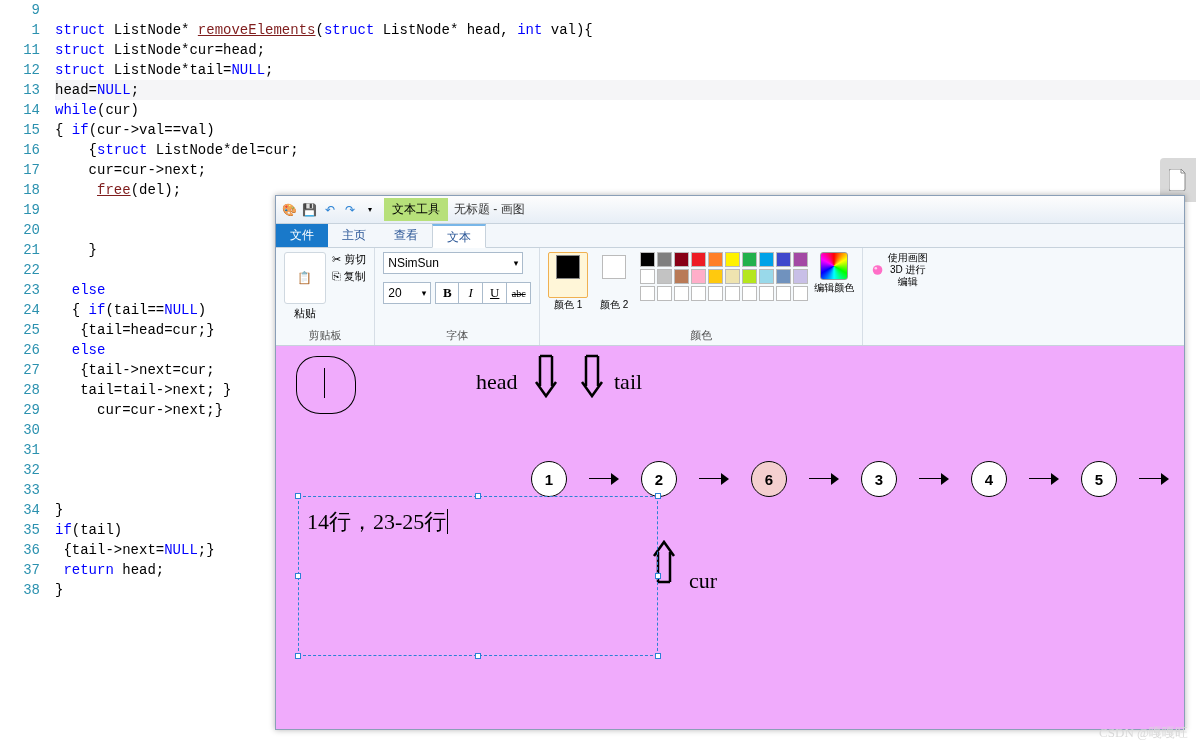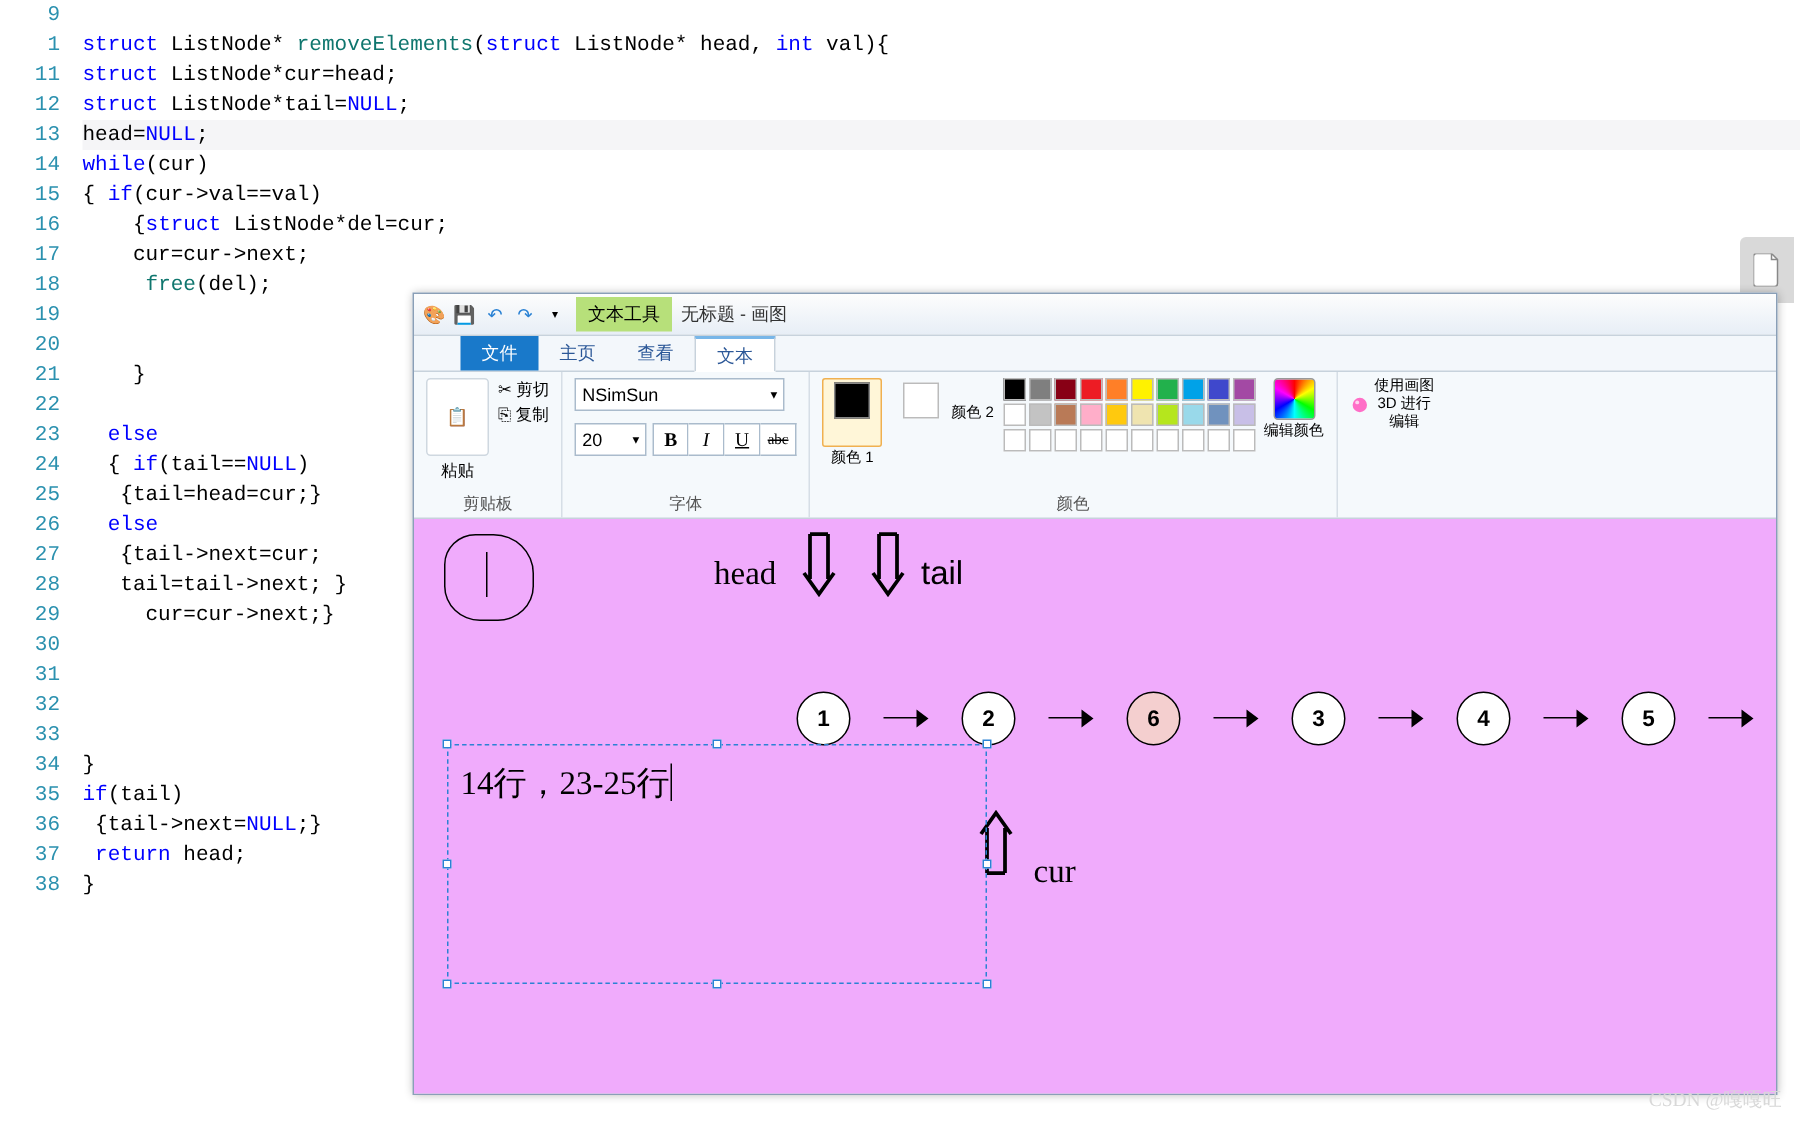--- a/index.html
+++ b/index.html
@@ -6,31 +6,31 @@
 body { font-family: Consolas, "Courier New", monospace; font-size: 14px; background: #fff; position: relative; width: 1200px; height: 750px; overflow: hidden; }
 
 
 .editor { display: flex; width: 1200px; }
 .gutter { width: 55px; text-align: right; padding-right: 15px; color: #2b91af; background: #fff; user-select: none; line-height: 20px; }
 .gutter div { height: 20px; }
 .code { flex: 1; line-height: 20px; background: #fff; white-space: pre; }
 .code .line { height: 20px; }
 .code .hl { background: #f5f5f7; }
 .kw { color: #0000ff; }
-.fn { color: #0f766e; }
+.fn { color: #7f1d1d; text-decoration: underline; }
 .lit { color: #0000ff; }
 
 
 .paint { position: absolute; left: 275px; top: 195px; width: 910px; height: 535px; background: #fff; border: 1px solid #8a9fb7; box-shadow: 0 0 6px rgba(0,0,0,0.3); display: flex; flex-direction: column; font-family: "Microsoft YaHei", SimSun, sans-serif; font-size: 12px; }
 .paint-titlebar { height: 28px; background: linear-gradient(#fdfdfd,#e7eef6); display: flex; align-items: center; padding: 0 6px; gap: 6px; border-bottom: 1px solid #c7d2dc; }
 .paint-titlebar .qa { display: flex; gap: 4px; align-items: center; }
 .paint-titlebar .qa span { width: 16px; height: 16px; display: inline-flex; align-items: center; justify-content: center; }
 .text-tool-label { background: #b7e07a; padding: 3px 8px; font-size: 12px; }
 .paint-title { color: #333; }
-.paint-tabs { height: 24px; background: #f3f7fb; display: flex; align-items: stretch; border-bottom: 1px solid #c7d2dc; padding-left: 31px; }
+.paint-tabs { height: 24px; background: #f3f7fb; display: flex; align-items: stretch; border-bottom: 1px solid #c7d2dc; }
 .paint-tabs .tab { padding: 3px 14px 0; font-size: 12px; color: #2b5797; cursor: default; }
 .paint-tabs .tab.file { background: #1979ca; color: #fff; }
 .paint-tabs .tab.active { background: #fff; border: 1px solid #c7d2dc; border-bottom: 1px solid #fff; margin-bottom: -1px; border-top: 2px solid #78b6e8; }
 
 .ribbon { height: 98px; background: #f5f9fc; border-bottom: 1px solid #c7d2dc; display: flex; }
 .rgroup { border-right: 1px solid #d6dee6; padding: 4px 8px 2px; display: flex; flex-direction: column; justify-content: space-between; align-items: center; }
 .rgroup .body { display: flex; gap: 6px; align-items: flex-start; flex: 1; }
 .rgroup .lbl { font-size: 11px; color: #555; text-align: center; padding-top: 2px; }
 .clip-btn { width: 42px; height: 52px; border: 1px solid #cfd8e0; background: #fff; display: flex; align-items: center; justify-content: center; border-radius: 3px; }
 .clip-side { display: flex; flex-direction: column; gap: 2px; font-size: 11px; }
@@ -53,21 +53,21 @@
 .palette .c { width: 15px; height: 15px; border: 1px solid #bbb; }
 .edit-color { width: 40px; display: flex; flex-direction: column; align-items: center; gap: 2px; }
 .rainbow { width: 28px; height: 28px; background: conic-gradient(red,yellow,lime,cyan,blue,magenta,red); border: 1px solid #999; border-radius: 3px; }
 .p3d { width: 58px; display: flex; align-items: center; gap: 2px; }
 .p3d .ico { width: 30px; height: 30px; }
 
 .canvas { flex: 1; background: #f0abfc; position: relative; overflow: hidden; }
 .notepad-shape { position: absolute; left: 20px; top: 10px; width: 60px; height: 58px; border: 1.5px solid #000; border-radius: 35% 45% 40% 40%; }
 .cursor-line { position: absolute; left: 48px; top: 22px; width: 0; height: 30px; border-left: 1.5px solid #000; }
 .lbl-head { position: absolute; left: 200px; top: 23px; font-family: "SimSun"; font-size: 22px; }
-.lbl-tail { position: absolute; left: 338px; top: 23px; font-family: Liberation Sans, sans-serif; font-size: 22px; }
+.lbl-tail { position: absolute; left: 338px; top: 23px; font-family: Liberation Serif, serif; font-size: 22px; }
 .lbl-cur { position: absolute; left: 413px; top: 222px; font-family: "SimSun"; font-size: 22px; }
 .arrow { position: absolute; }
 .textbox { position: absolute; left: 22px; top: 150px; width: 360px; height: 160px; border: 1px dashed #2b82d4; font-family: "SimSun"; font-size: 22px; padding: 10px 8px; line-height: 30px; }
 .textbox .handle { position: absolute; width: 6px; height: 6px; background: #fff; border: 1px solid #2b82d4; }
 .nodes { position: absolute; left: 255px; top: 115px; display: flex; align-items: center; gap: 22px; }
 .node { width: 36px; height: 36px; border: 1.6px solid #000; border-radius: 50%; display: flex; align-items: center; justify-content: center; font-family: Arial; font-size: 15px; font-weight: bold; background: #fff; }
 .node.red { background: #f4cfcf; }
 .narrow { width: 30px; height: 10px; position: relative; }
 .narrow::after { content: ""; position: absolute; left: 0; right: 4px; top: 4px; border-top: 1.6px solid #000; }
 .narrow::before { content: ""; position: absolute; right: 0; top: -1px; border-left: 8px solid #000; border-top: 6px solid transparent; border-bottom: 6px solid transparent; }
@@ -187,21 +187,21 @@
 
 
     <div class="rgroup" style="flex:0 0 auto">
       <div class="body">
         <div style="display:flex;flex-direction:column;align-items:center">
           <div class="color-pick">
               <div class="sw" style="background:#000"></div>
             </div>
           <div style="font-size:10px;text-align:center">颜色 1</div>
         </div>
-        <div style="display:flex;flex-direction:row;align-items:center">
+        <div style="display:flex;flex-direction:column;">
           <div class="color-pick2">
               <div class="sw"></div>
             </div>
           <div style="font-size:10px;text-align:center">颜色 2</div>
         </div>
         <div class="palette" id="palette">
             <div class="row">
               <div class="c" style="background: rgb(0, 0, 0);"></div>
               <div class="c" style="background: rgb(127, 127, 127);"></div>
               <div class="c" style="background: rgb(136, 0, 21);"></div>

